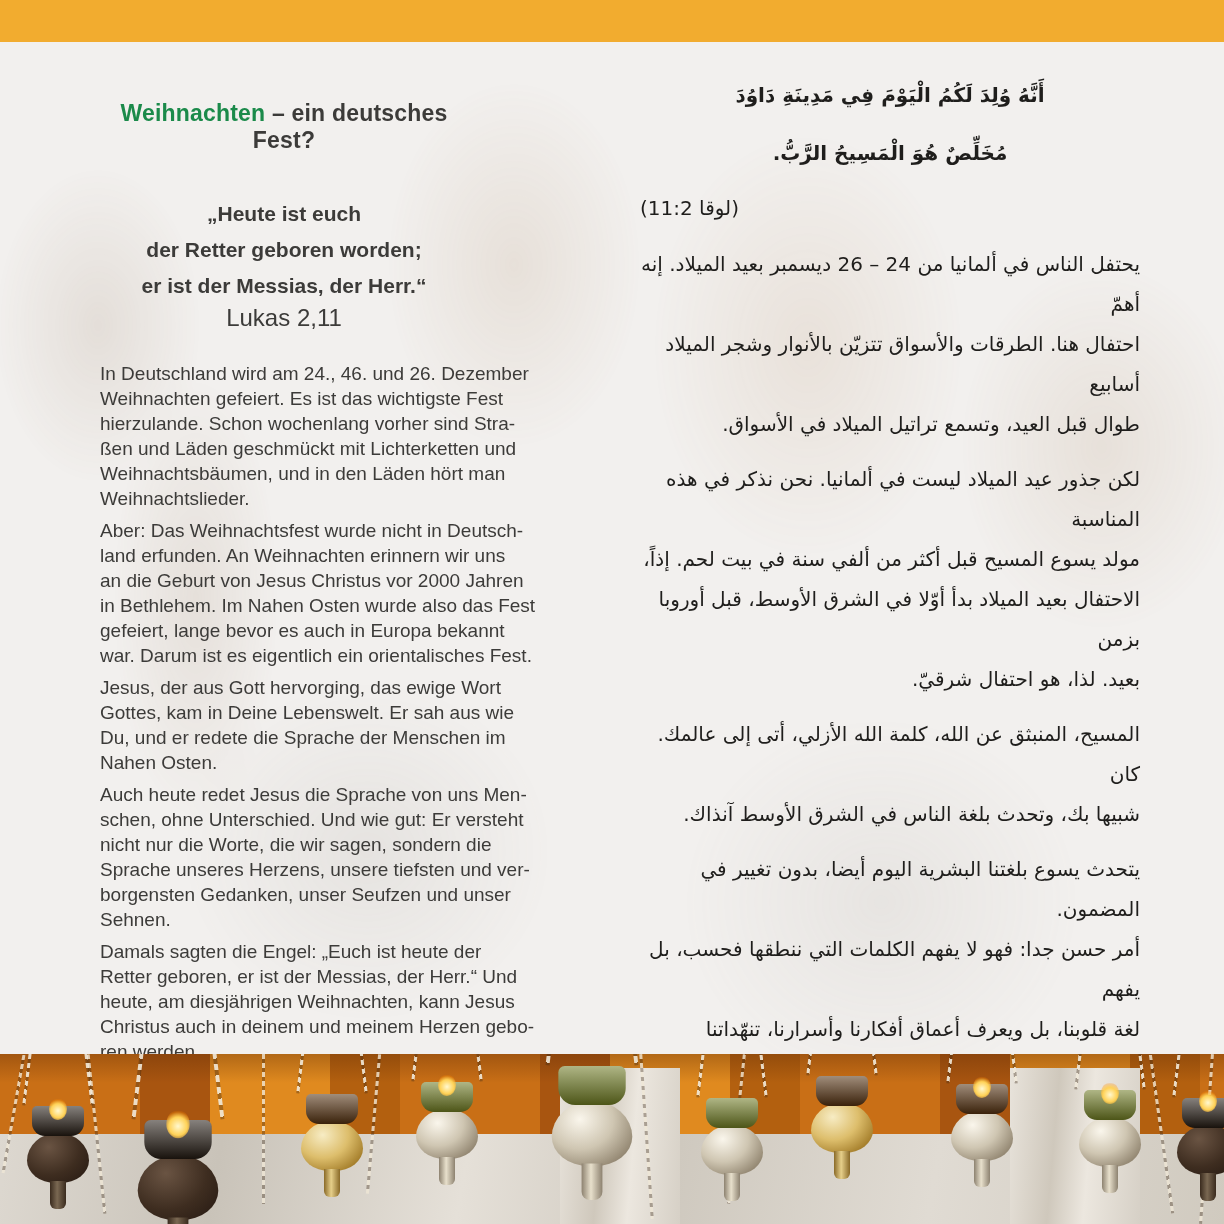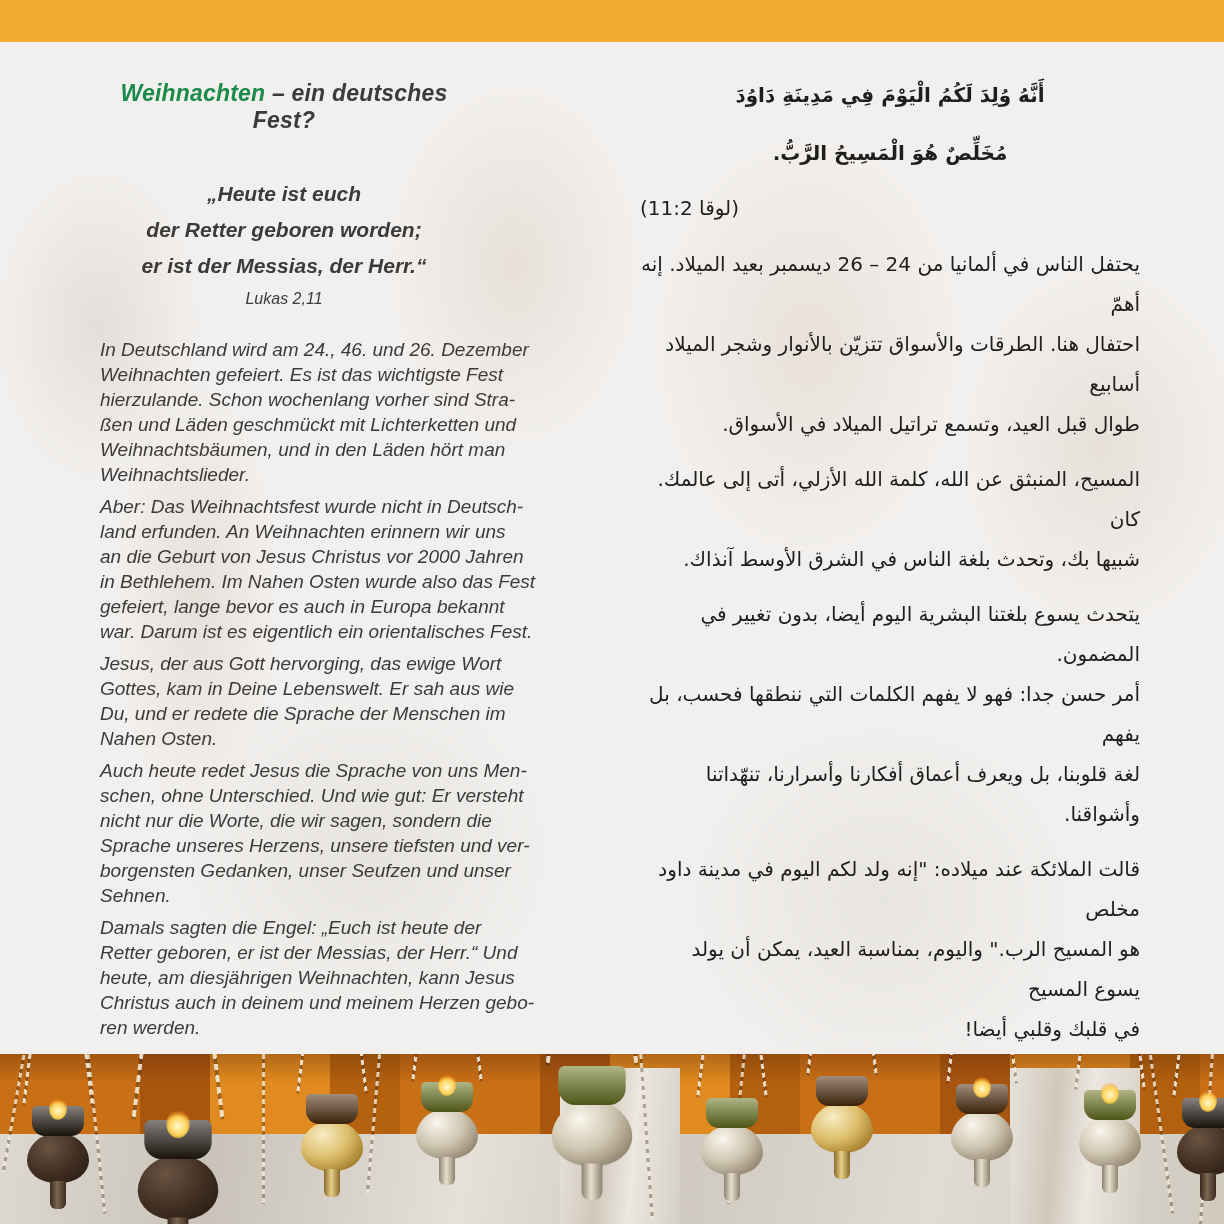--- a/index.html
+++ b/index.html
@@ -13,26 +13,26 @@
       radial-gradient(120px 320px at 16% 55%,#7a5530,transparent 70%),
       radial-gradient(180px 260px at 42% 22%,#8a5a28,transparent 72%),
       radial-gradient(220px 300px at 66% 30%,#9a6530,transparent 72%),
       radial-gradient(200px 260px at 90% 40%,#8a5c2c,transparent 72%),
       radial-gradient(260px 240px at 30% 80%,#7d766b,transparent 72%),
       radial-gradient(280px 260px at 72% 85%,#8b8378,transparent 72%);}
 
   .topbar{position:absolute;left:0;top:0;width:1224px;height:42px;background:var(--accent-orange,#f2ac2f);}
 
   
-  .col-de{position:absolute;left:100px;top:34px;width:455px;color:var(--text-dark,#3c3b39);font-style:italic;}
+  .col-de{position:absolute;left:100px;top:54px;width:455px;color:var(--text-dark,#3c3b39);}
   .de-center{width:368px;text-align:center;}
   .de-title{margin-top:46px;font-size:23px;font-weight:bold;letter-spacing:.2px;}
   .de-title .hl{color:var(--heading-green,#1b8a4a);}
   .de-quote{margin-top:42px;font-size:21px;line-height:36px;font-weight:bold;white-space:pre-line;}
-  .de-ref{margin-top:6px;font-size:16px;}
+  .de-ref{margin-top:0;font-size:24px;}
   .de-body{margin-top:29px;font-size:19px;line-height:25px;}
   .de-body p{margin:0 0 7px 0;white-space:pre-line;}
 
   
   .col-ar{position:absolute;left:640px;top:42px;width:500px;color:var(--arabic-text,#1f1e1c);
     font-family:"DejaVu Sans","Liberation Serif",sans-serif;}
   .ar-title{margin-top:30px;font-size:35px;font-weight:bold;text-align:center;color:var(--heading-green,#1b8a4a);}
   .ar-verse{margin-top:24px;font-size:20px;line-height:58px;font-weight:bold;text-align:center;white-space:pre-line;}
   .ar-ref{margin-top:14px;font-size:20px;text-align:left;}
   .ar-body{margin-top:24px;font-size:20px;line-height:40px;text-align:right;}
@@ -122,20 +122,24 @@
   </div>
 
   <div class="col-ar" dir="rtl">
     <div class="ar-verse">أَنَّهُ وُلِدَ لَكُمُ الْيَوْمَ فِي مَدِينَةِ دَاوُدَ
 مُخَلِّصٌ هُوَ الْمَسِيحُ الرَّبُّ.</div>
     <div class="ar-ref">(لوقا 11:2)</div>
     <div class="ar-body">
         <p>يحتفل الناس في ألمانيا من 24 – 26 ديسمبر بعيد الميلاد. إنه أهمّ
 احتفال هنا. الطرقات والأسواق تتزيّن بالأنوار وشجر الميلاد أسابيع
 طوال قبل العيد، وتسمع تراتيل الميلاد في الأسواق.</p>
+        <p>لكن جذور عيد الميلاد ليست في ألمانيا. نحن نذكر في هذه المناسبة
+مولد يسوع المسيح قبل أكثر من ألفي سنة في بيت لحم. إذاً،
+الاحتفال بعيد الميلاد بدأ أوّلا في الشرق الأوسط، قبل أوروبا بزمن
+بعيد. لذا، هو احتفال شرقيّ.</p>
         <p>المسيح، المنبثق عن الله، كلمة الله الأزلي، أتى إلى عالمك. كان
 شبيها بك، وتحدث بلغة الناس في الشرق الأوسط آنذاك.</p>
         <p>يتحدث يسوع بلغتنا البشرية اليوم أيضا، بدون تغيير في المضمون.
 أمر حسن جدا: فهو لا يفهم الكلمات التي ننطقها فحسب، بل يفهم
 لغة قلوبنا، بل ويعرف أعماق أفكارنا وأسرارنا، تنهّداتنا وأشواقنا.</p>
         <p>قالت الملائكة عند ميلاده: "إنه ولد لكم اليوم في مدينة داود مخلص
 هو المسيح الرب." واليوم، بمناسبة العيد، يمكن أن يولد يسوع المسيح
 في قلبك وقلبي أيضا!</p>
       </div>
   </div>

